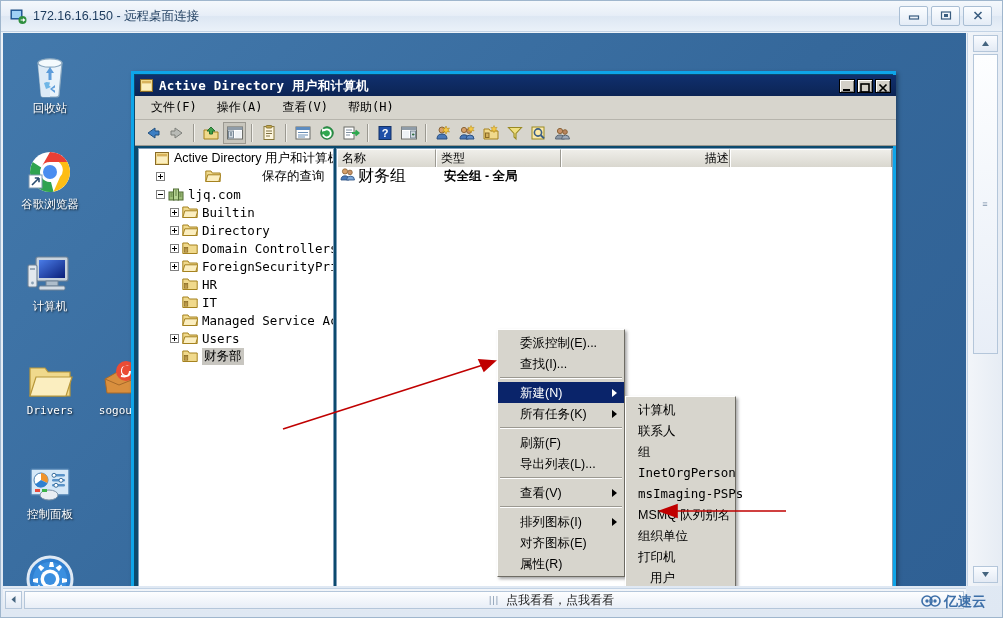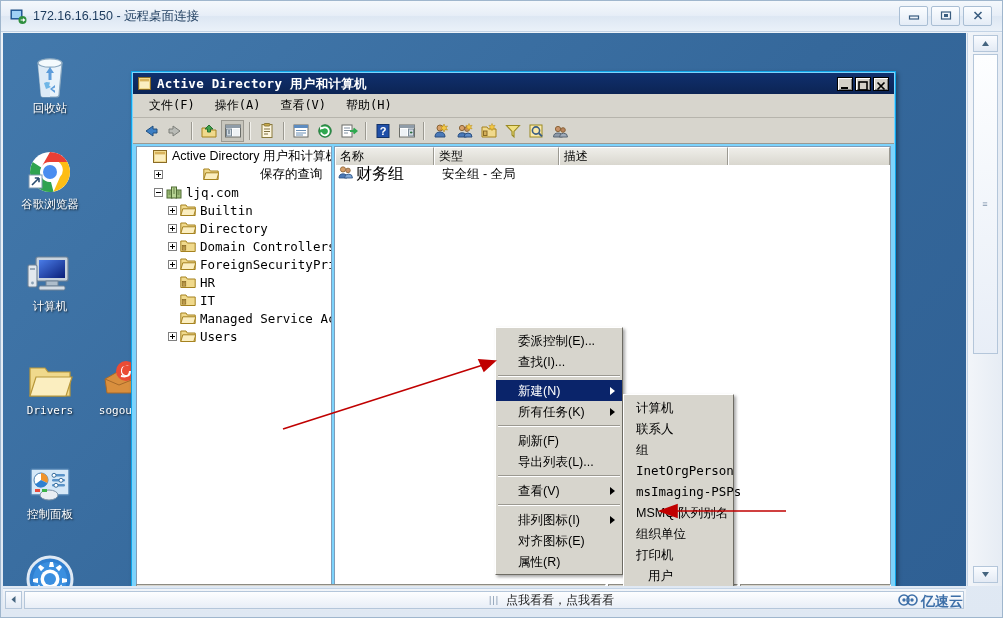--- a/index.html
+++ b/index.html
@@ -62,22 +62,22 @@
   .dicon .dlabel {
     margin-top: 3px; font-size: 11.5px; color: #ffffff;
     text-shadow: 1px 1px 2px rgba(0,0,0,.8);
     font-family: "Liberation Sans", sans-serif;
     line-height: 13px;
   }
 
   
   #mmc {
     position: absolute; left: 128px; top: 38px; width: 765px; height: 536px;
-    background: #7dd3fc;
-    border: 1px solid #0ea5e9;
+    background: #0c4a6e;
+    border: 3px solid #0ea5e9;
     box-shadow: 2px 2px 4px rgba(0,0,0,.35);
   }
   #mmc-title {
     position: absolute; left: 1px; top: 1px; width: 761px; height: 21px;
     background: linear-gradient(#10306e, #0c2454);
     color: #ffffff;
   }
   #mmc-title-icon { position: absolute; left: 4px; top: 3px; width: 15px; height: 15px; }
   #mmc-title-text {
     position: absolute; left: 24px; top: 3px; font-size: 12.5px;
@@ -136,21 +136,21 @@
   .lh-cell {
     height: 18px; line-height: 17px; font-size: 12px; padding-left: 4px;
     background: linear-gradient(#efeee9,#d9d7cf);
     border-right: 1px solid #9b9991;
     border-top: 1px solid #ffffff; border-left: 1px solid #ffffff;
     font-family: "Liberation Sans", sans-serif; color: #000;
     cursor: pointer; overflow: hidden; white-space: nowrap;
   }
   .lrow { display: flex; height: 18px; align-items: center; cursor: default; }
   .lcell { font-size: 12.5px; color: #000; padding-left: 4px; white-space: nowrap;
-           font-family: "Liberation Sans", sans-serif; overflow: hidden; }
+           font-family: "Liberation Sans", sans-serif; overflow: hidden; font-weight: bold; }
 
   
   .trow {
     height: 18px; display: flex; align-items: center;
     font-size: 12.5px; white-space: nowrap; cursor: pointer;
     font-family: "DejaVu Sans Mono", monospace; color: #000;
   }
   .trow .tlabel-cn { font-family: "Liberation Sans", sans-serif; font-size: 12.5px; }
   .expander {
     width: 9px; height: 9px; border: 1px solid #808080; background: #fff;
@@ -227,24 +227,24 @@
   }
   .grip { position: absolute; left: 50%; top: 50%; transform: translate(-50%,-50%); color: #7e93ab; font-size: 9px; letter-spacing:1px;}
 
   #taskbar-hint {
     position: absolute; left: 505px; top: 591px;
     font-size: 12px; color: #1b1b1b; white-space: nowrap;
     font-family: "Liberation Sans", sans-serif;
   }
 
   #watermark {
-    position: absolute; left: 897px; top: 592px;
+    position: absolute; left: 920px; top: 592px;
     display: flex; align-items: center; gap: 3px;
     font-size: 14px; color: #3d6fa8; font-weight: bold;
-    font-family: Liberation Mono, monospace;
+    font-family: Liberation Sans, sans-serif;
   }
 </style>
 </head>
 <body>
 
 <div id="rdp-window">
 
   <div id="rdp-titlebar">
     <span id="rdp-title-icon">
       <svg width="17" height="17" viewBox="0 0 17 17">
@@ -666,28 +666,39 @@
             <div class="trow" style="padding-left: 31px;">
               <span class="expander plus"></span>
               <span style="display:flex;align-items:center;margin-right:4px;flex:0 0 auto;">
                 <svg width="16" height="14" viewBox="0 0 16 14">
                   <path d="M0.8 2 L6 2 L7.3 4 L15.2 4 L15.2 12.5 L0.8 12.5 Z" fill="#f0d98c" stroke="#a5821f"></path>
                   <path d="M0.8 12.5 L2.8 5.8 L15.8 5.8 L13.8 12.5 Z" fill="#fbeec0" stroke="#a5821f"></path>
                 </svg>
               </span>
               <span class="">Users</span>
             </div>
+            <div class="trow" style="padding-left: 31px;">
+              <span style="width:12px;flex:0 0 12px;"></span>
+              <span style="display:flex;align-items:center;margin-right:4px;flex:0 0 auto;">
+                <svg width="16" height="14" viewBox="0 0 16 14">
+                  <path d="M0.8 2 L6 2 L7.3 4 L15.2 4 L15.2 12.5 L0.8 12.5 Z" fill="#f0d98c" stroke="#a5821f"></path>
+                  <rect x="2.3" y="6.5" width="3.4" height="4.6" fill="#d3b05a" stroke="#8a6b26" stroke-width=".8"></rect>
+                  <path d="M3.1 7.6h1.8M3.1 9h1.8" stroke="#7d6320" stroke-width=".6"></path>
+                </svg>
+              </span>
+              <span class="tlabel-cn" style="background:#c8c6c0;padding:0 2px;">财务部</span>
+            </div>
           </div>
       </div>
 
       <div id="list-pane">
         <div id="list-header">
             <div class="lh-cell" style="width: 103px;">名称</div>
             <div class="lh-cell" style="width: 130px;">类型</div>
-            <div class="lh-cell" style="width: 176px;">描述</div>
+            <div class="lh-cell" style="width: 176px; text-align: right;">描述</div>
             <div class="lh-cell" style="width: 169px;"></div>
           </div>
         <div id="list-rows">
             <div class="lrow">
               <span style="width:103px;display:flex;align-items:center;gap:3px;padding-left:3px;overflow:hidden;">
                 <span><svg width="15" height="14" viewBox="0 0 15 14">
                     <circle cx="5" cy="4.4" r="2.6" fill="#d7a06a" stroke="#8a6336" stroke-width=".8"></circle>
                     <circle cx="10" cy="5.4" r="2.3" fill="#c8926a" stroke="#8a6336" stroke-width=".8"></circle>
                     <path d="M1 13 q0 -4.2 4 -4.2 q4 0 4 4.2 z" fill="#4a79b8" stroke="#2a4f80" stroke-width=".8"></path>
                     <path d="M6.5 13 q0 -3.9 4 -3.9 q4 0 4 3.9 z" fill="#7fa8d8" stroke="#2a4f80" stroke-width=".8"></path>

